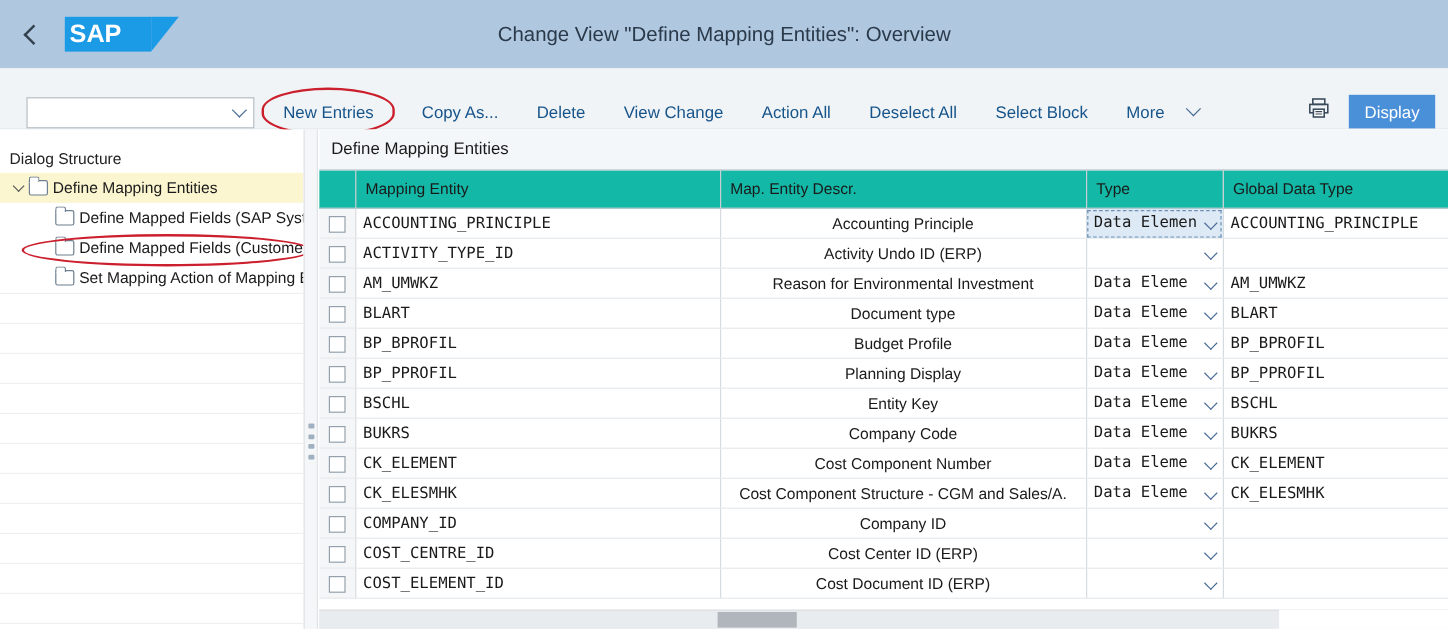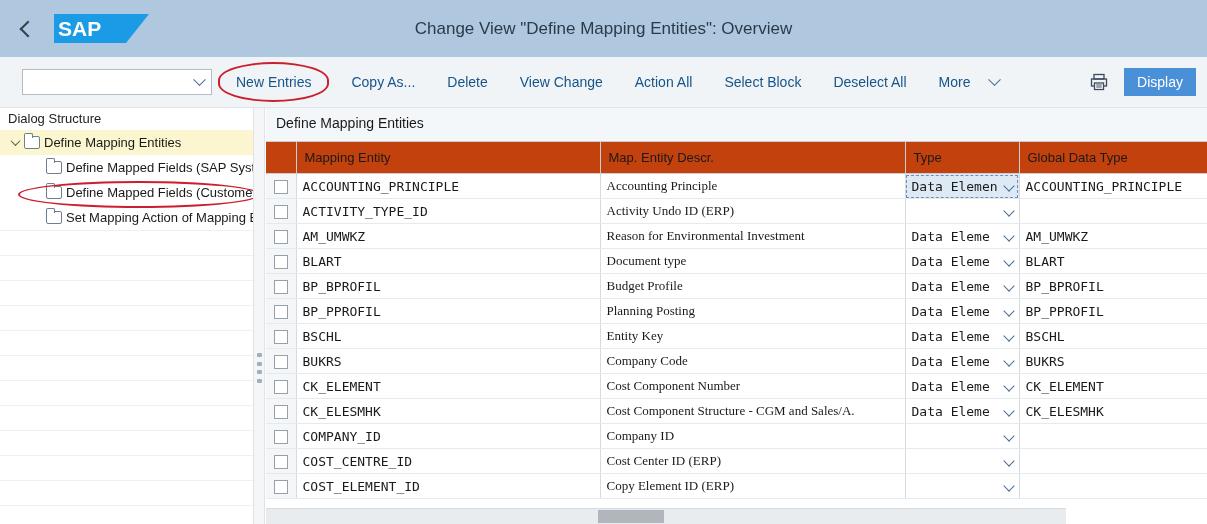--- a/index.html
+++ b/index.html
@@ -51,21 +51,21 @@
     position: absolute; left: 0; right: 0; top: 0; height: 57px;
     display: flex; align-items: center; justify-content: center;
     color: #2b3a4a; font-size: 17px;
     pointer-events: none;
   }
 
   
   .toolbar {
     position: absolute; left: 0; top: 57px; width: 1207px; height: 51px;
     background: #f0f4f7;
-    display: flex; align-items: center;
+    display: flex; align-items: flex-end;
     border-bottom: 1px solid #e2e6ea;
   }
   .tb-select {
     margin-left: 22px;
     width: 190px; height: 26px;
     background: #ffffff;
     border: 1px solid #b3bcc4;
     display: flex; align-items: center; justify-content: flex-end;
     padding-right: 7px;
     cursor: pointer;
@@ -112,21 +112,21 @@
   }
 
   
   .sidebar {
     position: absolute; left: 0; top: 0; width: 253px; height: 416px;
     background: #ffffff;
     overflow: hidden;
   }
   .sb-title {
     height: 22px; padding: 3px 0 0 8px;
-    font-size: 13px; color: #222;
+    font-size: 13px; color: #222; margin-top: 14px;
   }
   .tree-row {
     height: 25px; display: flex; align-items: center;
     font-size: 13px; color: #1a1a1a;
     white-space: nowrap;
     cursor: pointer;
   }
   .tree-row.selected { background: #fbf6d0; }
   .tree-row.lvl0 { padding-left: 8px; }
   .tree-row.lvl1 { padding-left: 30px; }
@@ -197,21 +197,21 @@
     background: #f4f7f9;
   }
 
   table.grid {
     border-collapse: collapse;
     table-layout: fixed;
     width: 1010px;
   }
   table.grid th {
     height: 32px;
-    background: #c2410c;
+    background: #14b8a6;
     border-top: 1px solid #c8ced3;
     border-bottom: 1px solid #c8ced3;
     border-right: 1px solid #c8ced3;
     font-weight: normal;
     font-size: 13px;
     color: #1a1a1a;
     text-align: left;
     padding-left: 8px;
     white-space: nowrap;
   }
@@ -244,21 +244,21 @@
     border: 1px solid #94a0ab;
     background: #ffffff;
     vertical-align: middle;
     cursor: pointer;
   }
   td.cell-ent {
     font-family: "DejaVu Sans Mono", monospace;
     font-size: 12px;
     letter-spacing: 0px;
   }
-  td.cell-desc { font-family: Liberation Serif, serif; }
+  td.cell-desc { font-family: Liberation Sans, sans-serif; text-align: center; }
   td.cell-type {
     font-family: "DejaVu Sans Mono", monospace;
     font-size: 11.5px;
     position: relative;
     padding-right: 20px;
     padding-left: 5px;
   }
   td.cell-type .dd-chev {
     position: absolute; right: 6px; top: 8px;
     width: 8px; height: 8px;
@@ -315,22 +315,22 @@
 <div class="toolbar">
   <div class="tb-select">
     <span class="chev"></span>
   </div>
 
   <div class="tb-btn highlighted">New Entries</div>
   <div class="tb-btn">Copy As...</div>
   <div class="tb-btn">Delete</div>
   <div class="tb-btn">View Change</div>
   <div class="tb-btn">Action All</div>
+  <div class="tb-btn">Deselect All</div>
   <div class="tb-btn">Select Block</div>
-  <div class="tb-btn">Deselect All</div>
   <div class="tb-btn tb-more">
     <span>More</span>
     <span class="chev"></span>
   </div>
 
   <div class="tb-spacer"></div>
 
   <div class="print-icon">
     <svg width="20" height="20" viewBox="0 0 20 20">
       <rect x="5" y="2.5" width="10" height="4.5" fill="none" stroke="#3a4a5a" stroke-width="1.3"></rect>
@@ -448,21 +448,21 @@
           <tr>
             <td class="cell-chk"><span class="chkbox"></span></td>
             <td class="cell-ent">BP_BPROFIL</td>
             <td class="cell-desc">Budget Profile</td>
             <td class="cell-type"><span class="type-text">Data Eleme</span><span class="dd-chev"></span></td>
             <td class="cell-gdt">BP_BPROFIL</td>
           </tr>
           <tr>
             <td class="cell-chk"><span class="chkbox"></span></td>
             <td class="cell-ent">BP_PPROFIL</td>
-            <td class="cell-desc">Planning Posting</td>
+            <td class="cell-desc">Planning Display</td>
             <td class="cell-type"><span class="type-text">Data Eleme</span><span class="dd-chev"></span></td>
             <td class="cell-gdt">BP_PPROFIL</td>
           </tr>
           <tr>
             <td class="cell-chk"><span class="chkbox"></span></td>
             <td class="cell-ent">BSCHL</td>
             <td class="cell-desc">Entity Key</td>
             <td class="cell-type"><span class="type-text">Data Eleme</span><span class="dd-chev"></span></td>
             <td class="cell-gdt">BSCHL</td>
           </tr>
@@ -497,21 +497,21 @@
           <tr>
             <td class="cell-chk"><span class="chkbox"></span></td>
             <td class="cell-ent">COST_CENTRE_ID</td>
             <td class="cell-desc">Cost Center ID (ERP)</td>
             <td class="cell-type"><span class="type-text"></span><span class="dd-chev"></span></td>
             <td class="cell-gdt"></td>
           </tr>
           <tr>
             <td class="cell-chk"><span class="chkbox"></span></td>
             <td class="cell-ent">COST_ELEMENT_ID</td>
-            <td class="cell-desc">Copy Element ID (ERP)</td>
+            <td class="cell-desc">Cost Document ID (ERP)</td>
             <td class="cell-type"><span class="type-text"></span><span class="dd-chev"></span></td>
             <td class="cell-gdt"></td>
           </tr>
         </tbody>
     </table>
   </div>
 
   <div class="hscroll">
     <div class="track">
       <div class="thumb"></div>

